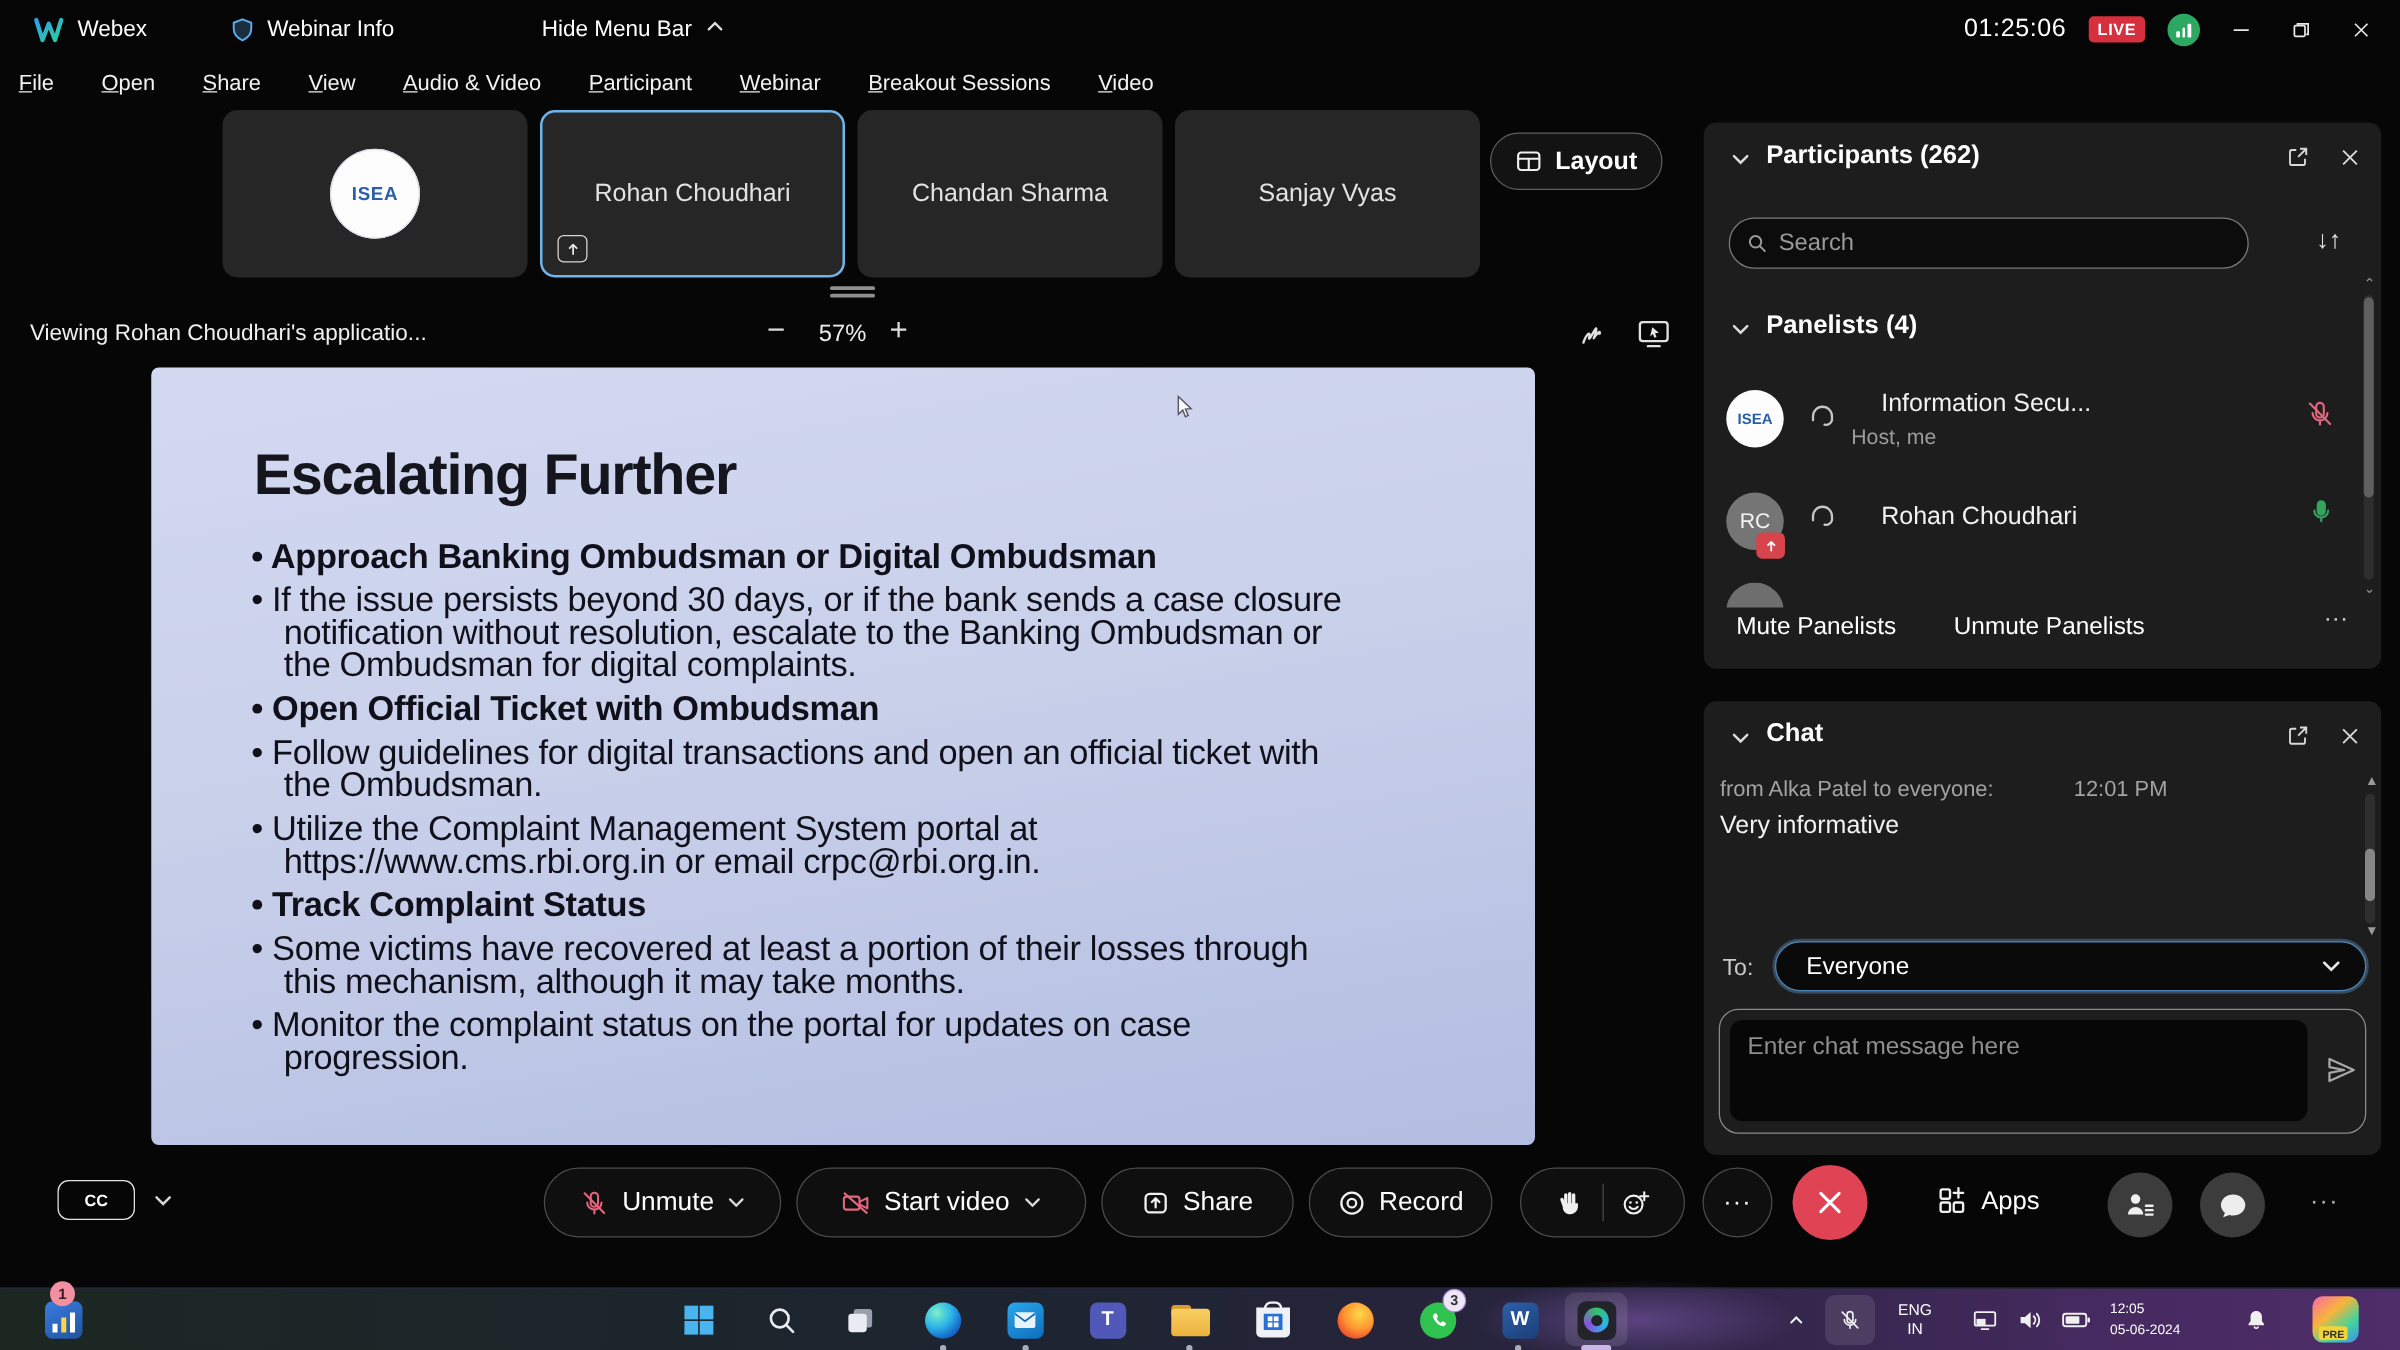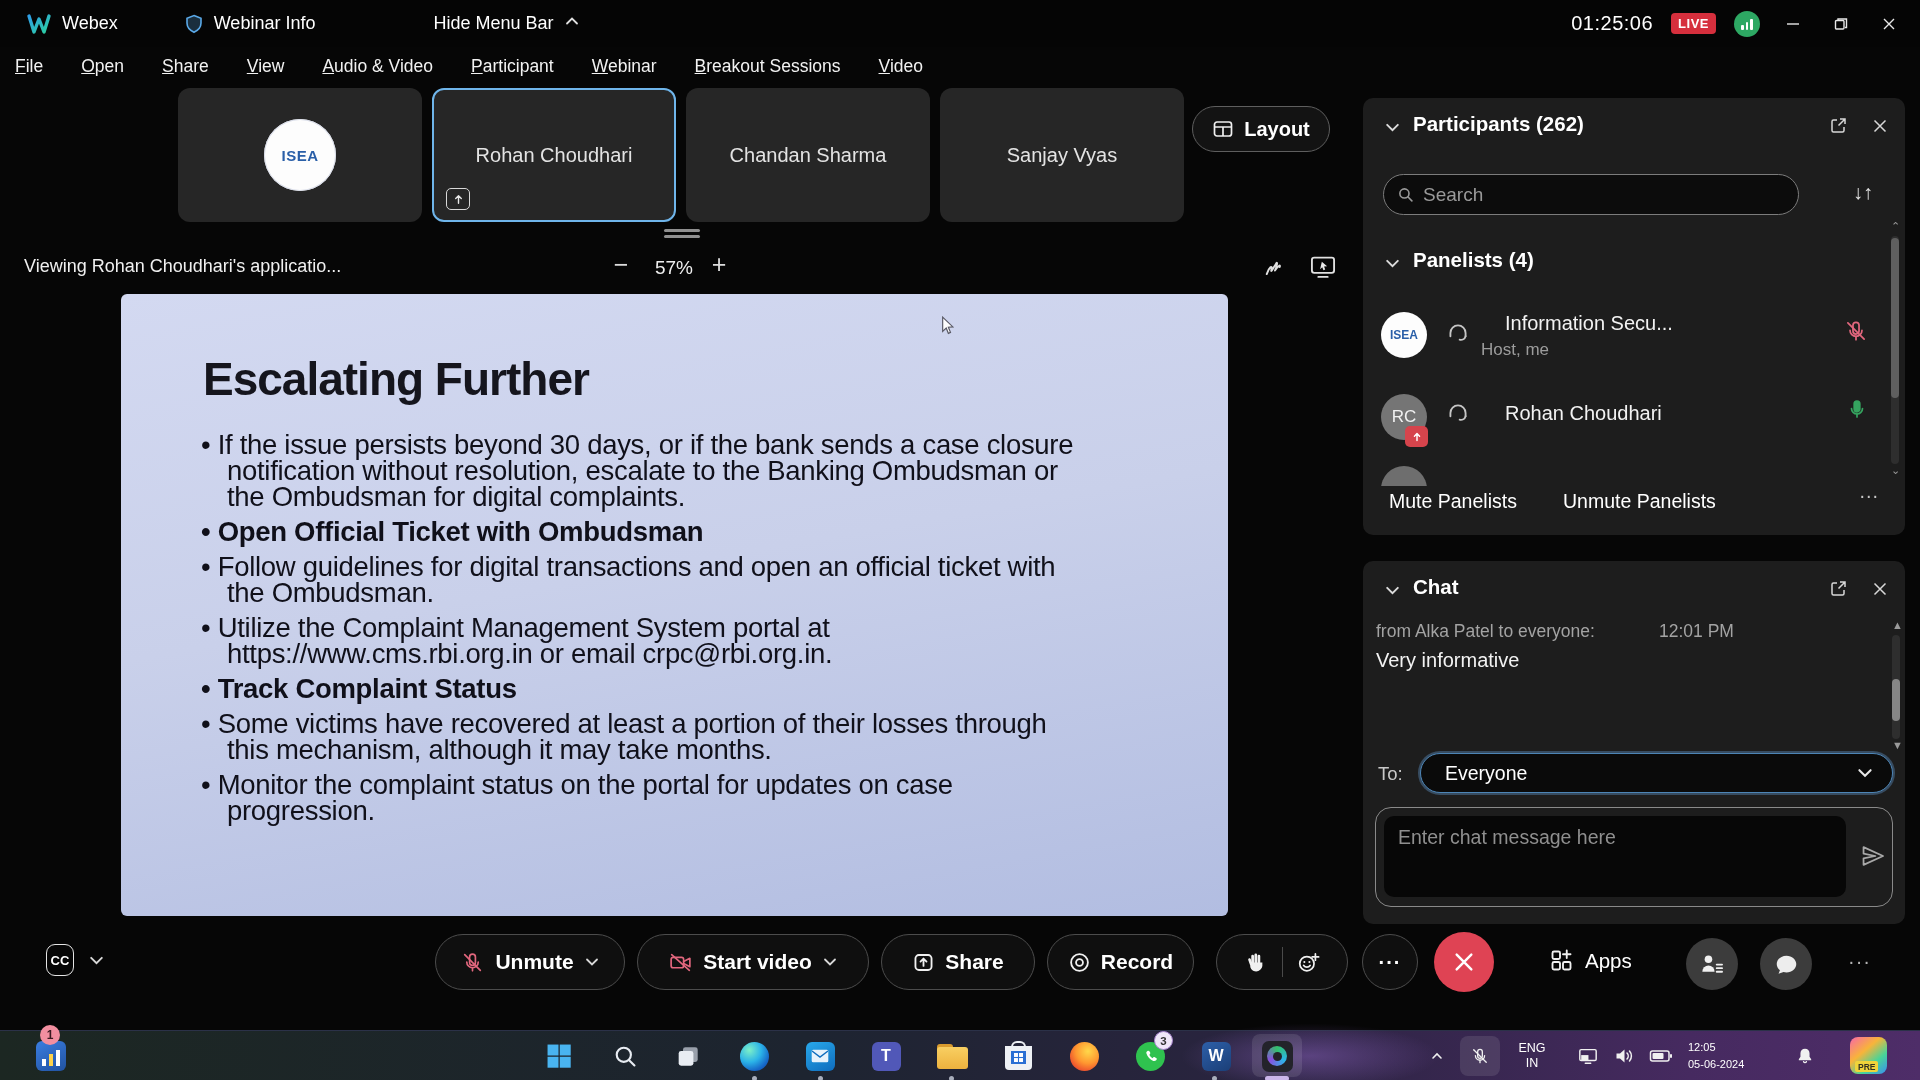--- a/index.html
+++ b/index.html
@@ -71,21 +71,21 @@
 
   
   .chat-meta { position:absolute; left:13px; top:60px; font-size:17.5px; color:#a3a3a3; }
   .chat-text { position:absolute; left:13px; top:88px; font-size:20px; color:#f2f2f2; }
   .to-select { position:absolute; left:57px; top:192px; width:473px; height:40px; background:#0a0a0a; border:1px solid #4d85b6; box-shadow:0 0 0 2px rgba(105,165,225,0.35); border-radius:20px; display:flex; align-items:center; padding:0 18px 0 24px; font-size:19.5px; }
   .chat-input-outer { position:absolute; left:12px; top:246px; width:518px; height:100px; border:1.5px solid #8a8a8a; border-radius:16px; }
   .chat-input-outer textarea { position:absolute; left:8px; top:8px; width:462px; height:81px; background:#070707; border:none; outline:none; resize:none; border-radius:10px; color:#ddd; font-size:19.5px; font-family:"Liberation Sans",sans-serif; padding:10px 14px; }
   .chat-input-outer textarea::placeholder { color:#8f8f8f; }
 
   
-  .pill { position:absolute; top:934px; height:56px; border:1.5px solid #4c4c4c; background:#0f0f0f; border-radius:28px; display:flex; align-items:center; justify-content:center; gap:10px; font-size:21px; font-weight:700; }
+  .pill { position:absolute; top:934px; height:56px; border:1.5px solid #4c4c4c; background:#0f0f0f; border-radius:28px; display:flex; align-items:center; justify-content:center; gap:10px; font-size:21px; font-weight:400; }
   .circle-btn { position:absolute; border-radius:50%; display:flex; align-items:center; justify-content:center; }
   .gray-circle { background:#3c3c3c; width:52px; height:52px; top:938px; }
   .vdivider { width:1px; height:30px; background:#4a4a4a; }
 
   
   .taskbar { position:absolute; left:0; top:1030px; width:1920px; height:50px; overflow:visible;
     background: linear-gradient(90deg,#1c2722 0%,#1d2430 42%,#2a2440 66%,#462a60 88%,#4e2d68 100%);
     border-top:1px solid #2b3148; }
   .tb-glow { position:absolute; left:1180px; top:-8px; width:260px; height:66px; background:radial-gradient(ellipse at center, rgba(165,115,225,0.38), transparent 70%); pointer-events:none; }
   .task-ic { position:absolute; top:8px; width:34px; height:34px; display:flex; align-items:center; justify-content:center; }
@@ -213,20 +213,21 @@
     <svg width="28" height="26" viewBox="0 0 24 22">
         <rect x="2.5" y="3" width="19" height="13" rx="2" fill="none" stroke="#e0e0e0" stroke-width="1.6"></rect>
         <path d="M8 19.5 H16" stroke="#e0e0e0" stroke-width="1.6" stroke-linecap="round"></path>
         <path d="M11 6.5 l4.5 3.8 -2.6 .3 1 2.6 -1.5 .6 -1-2.6 -1.9 1.7 Z" fill="#e8e8e8"></path>
       </svg>
   </span>
 
   <div class="slide">
     <div class="slide-title">Escalating Further</div>
     <ul>
+      <li class="b">Approach Banking Ombudsman or Digital Ombudsman</li>
       <li>If the issue persists beyond 30 days, or if the bank sends a case closure notification without resolution, escalate to the Banking Ombudsman or the Ombudsman for digital complaints.</li>
       <li class="b">Open Official Ticket with Ombudsman</li>
       <li>Follow guidelines for digital transactions and open an official ticket with the Ombudsman.</li>
       <li>Utilize the Complaint Management System portal at https://www.cms.rbi.org.in or email crpc@rbi.org.in.</li>
       <li class="b">Track Complaint Status</li>
       <li>Some victims have recovered at least a portion of their losses through this mechanism, although it may take months.</li>
       <li>Monitor the complaint status on the portal for updates on case progression.</li>
     </ul>
     <span class="abs" style="left:820px; top:22px">
       <svg width="14" height="19" viewBox="0 0 11 16">
@@ -377,21 +378,21 @@
       <textarea placeholder="Enter chat message here" style=""></textarea>
       <span class="abs" style="left:484px; top:36px">
         <svg width="26" height="24" viewBox="0 0 22 20">
             <path d="M3 17.5 L19.5 10 L3 2.5 L3 8 L13 10 L3 12 Z" fill="none" stroke="#a8a8a8" stroke-width="1.5" stroke-linejoin="round"></path>
           </svg>
       </span>
     </div>
   </div>
 
   <div class="abs" style="left:46px; top:944px; display:flex; align-items:center; gap:14px">
-    <span style="position:relative; width:28px; height:32px; border:1.7px solid #e4e4e4; border-radius:9px; display:flex; align-items:center; justify-content:center">
+    <span style="position:relative; width:62px; height:32px; border:1.7px solid #e4e4e4; border-radius:9px; display:flex; align-items:center; justify-content:center">
       <span style="font-size:13px; font-weight:bold">CC</span>
     </span>
     <span>
       <svg width="17" height="17" viewBox="0 0 16 16">
           <path d="M3 5.5 L8 10.5 L13 5.5" fill="none" stroke="#d8d8d8" stroke-width="1.8" stroke-linecap="round"></path>
         </svg>
     </span>
   </div>
 
   <div class="pill" style="left:435px; width:190px">

